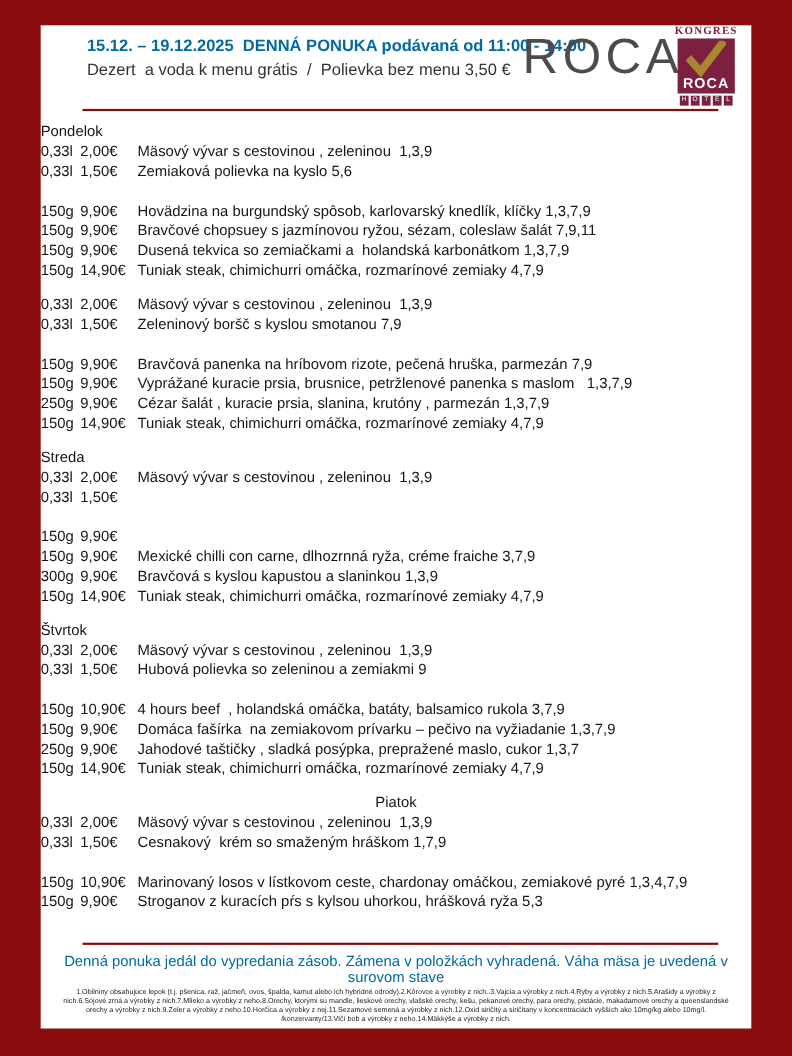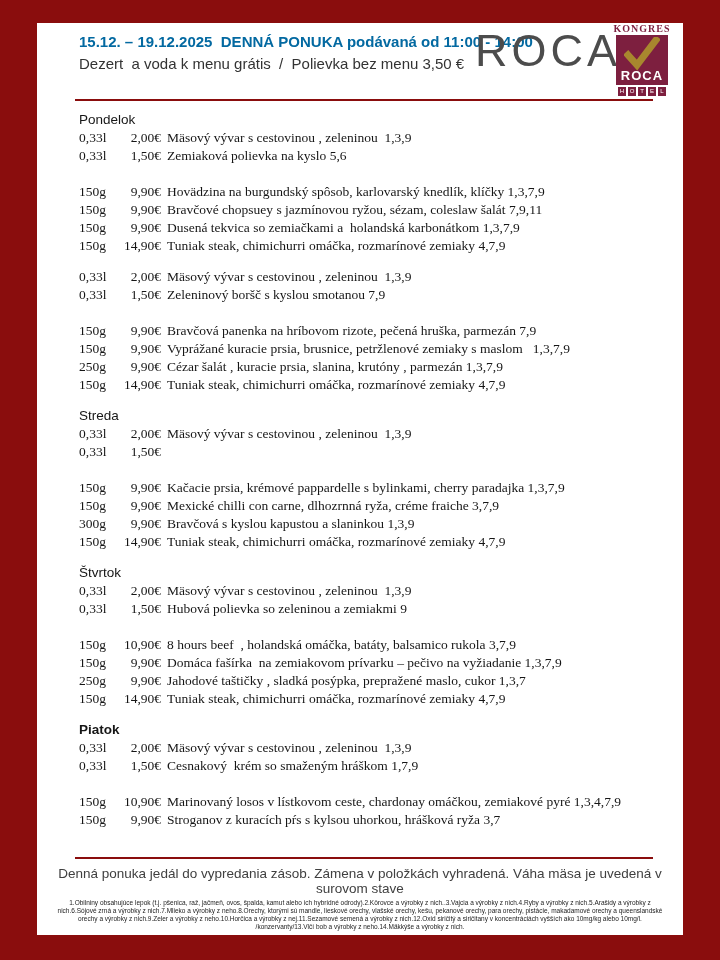--- a/index.html
+++ b/index.html
@@ -42,33 +42,33 @@
   .logo-hotel { display:flex; justify-content:center; gap:2px; margin-top:2px; }
   .logo-hotel span {
     display:block; width:8px; height:9px; background:var(--logo, #7d1f3f);
     color:#fff; font-size:6px; line-height:9px; text-align:center;
   }
   .rule {
     height:2px; background:var(--accent, #8a0d0d);
     margin:14px 0 0 38px; width:578px;
   }
   
-  .menu { padding-left:42px; margin-top:10px; }
+  .menu { margin-top:10px; }
   .day-block { margin-bottom:13px; }
   .day-name { font-size:13.5px; line-height:18px; color:#161616; }
-  .day-name.bold { font-weight:bold; }
-  .menu-line { display:flex; font-size:13.5px; line-height:18px; color:#161616;font-family:Liberation Serif, serif; }
+  .day-name.bold { font-weight:normal;text-align:center; }
+  .menu-line { display:flex; font-size:13.5px; line-height:18px; color:#161616; }
   .portion { width:36px; flex:none; }
-  .price { width:46px; flex:none; text-align:right; margin-right:6px; }
+  .price { width:46px; flex:none; text-align:left; margin-right:6px; }
   .dish { white-space:pre-wrap;text-align:right; }
   .mains { margin-top:18px; }
   
   .footer { position:absolute; left:0; bottom:4px; width:100%; }
   .footer .rule { margin:0 0 7px 38px; }
-  .notice { text-align:center; font-size:13.5px; color:#404040; margin-bottom:3px; }
+  .notice { text-align:center; font-size:13.5px; color:#0369a1; margin-bottom:3px; }
   .allergens { text-align:center; padding:0 8px; }
   .allergens div { font-size:6.5px; line-height:8px; color:#222; white-space:nowrap; }
 </style>
 </head>
 <body>
 
 <div class="sheet">
 
   <div class="header">
     <div class="title">15.12. – 19.12.2025  DENNÁ PONUKA podávaná od 11:00 - 14:00</div>
@@ -148,21 +148,21 @@
         </div>
         <div class="mains">
           <div class="menu-line">
             <span class="portion">150g</span>
             <span class="price">9,90€</span>
             <span class="dish">Bravčová panenka na hríbovom rizote, pečená hruška, parmezán 7,9</span>
           </div>
           <div class="menu-line">
             <span class="portion">150g</span>
             <span class="price">9,90€</span>
-            <span class="dish">Vyprážané kuracie prsia, brusnice, petržlenové zemiaky s maslom   1,3,7,9</span>
+            <span class="dish">Vyprážané kuracie prsia, brusnice, petržlenové panenka s maslom   1,3,7,9</span>
           </div>
           <div class="menu-line">
             <span class="portion">250g</span>
             <span class="price">9,90€</span>
             <span class="dish">Cézar šalát , kuracie prsia, slanina, krutóny , parmezán 1,3,7,9</span>
           </div>
           <div class="menu-line">
             <span class="portion">150g</span>
             <span class="price">14,90€</span>
             <span class="dish">Tuniak steak, chimichurri omáčka, rozmarínové zemiaky 4,7,9</span>
@@ -179,21 +179,20 @@
           </div>
           <div class="menu-line">
             <span class="portion">0,33l</span>
             <span class="price">1,50€</span>
           </div>
         </div>
         <div class="mains">
           <div class="menu-line">
             <span class="portion">150g</span>
             <span class="price">9,90€</span>
-            <span class="dish">Kačacie prsia, krémové pappardelle s bylinkami, cherry paradajka 1,3,7,9</span>
           </div>
           <div class="menu-line">
             <span class="portion">150g</span>
             <span class="price">9,90€</span>
             <span class="dish">Mexické chilli con carne, dlhozrnná ryža, créme fraiche 3,7,9</span>
           </div>
           <div class="menu-line">
             <span class="portion">300g</span>
             <span class="price">9,90€</span>
             <span class="dish">Bravčová s kyslou kapustou a slaninkou 1,3,9</span>
@@ -216,21 +215,21 @@
           <div class="menu-line">
             <span class="portion">0,33l</span>
             <span class="price">1,50€</span>
             <span class="dish">Hubová polievka so zeleninou a zemiakmi 9</span>
           </div>
         </div>
         <div class="mains">
           <div class="menu-line">
             <span class="portion">150g</span>
             <span class="price">10,90€</span>
-            <span class="dish">8 hours beef  , holandská omáčka, batáty, balsamico rukola 3,7,9</span>
+            <span class="dish">4 hours beef  , holandská omáčka, batáty, balsamico rukola 3,7,9</span>
           </div>
           <div class="menu-line">
             <span class="portion">150g</span>
             <span class="price">9,90€</span>
             <span class="dish">Domáca fašírka  na zemiakovom prívarku – pečivo na vyžiadanie 1,3,7,9</span>
           </div>
           <div class="menu-line">
             <span class="portion">250g</span>
             <span class="price">9,90€</span>
             <span class="dish">Jahodové taštičky , sladká posýpka, prepražené maslo, cukor 1,3,7</span>
@@ -258,21 +257,21 @@
         </div>
         <div class="mains">
           <div class="menu-line">
             <span class="portion">150g</span>
             <span class="price">10,90€</span>
             <span class="dish">Marinovaný losos v lístkovom ceste, chardonay omáčkou, zemiakové pyré 1,3,4,7,9</span>
           </div>
           <div class="menu-line">
             <span class="portion">150g</span>
             <span class="price">9,90€</span>
-            <span class="dish">Stroganov z kuracích pŕs s kylsou uhorkou, hrášková ryža 3,7</span>
+            <span class="dish">Stroganov z kuracích pŕs s kylsou uhorkou, hrášková ryža 5,3</span>
           </div>
         </div>
       </div>
     </div>
 
   <div class="footer">
     <div class="rule"></div>
     <div class="notice">Denná ponuka jedál do vypredania zásob. Zámena v položkách vyhradená. Váha mäsa je uvedená v surovom stave</div>
     <div class="allergens">
         <div>1.Obilniny obsahujúce lepok (t.j. pšenica, raž, jačmeň, ovos, špalda, kamut alebo ich hybridné odrody).2.Kôrovce a výrobky z nich..3.Vajcia a výrobky z nich.4.Ryby a výrobky z nich.5.Arašidy a výrobky z</div>

